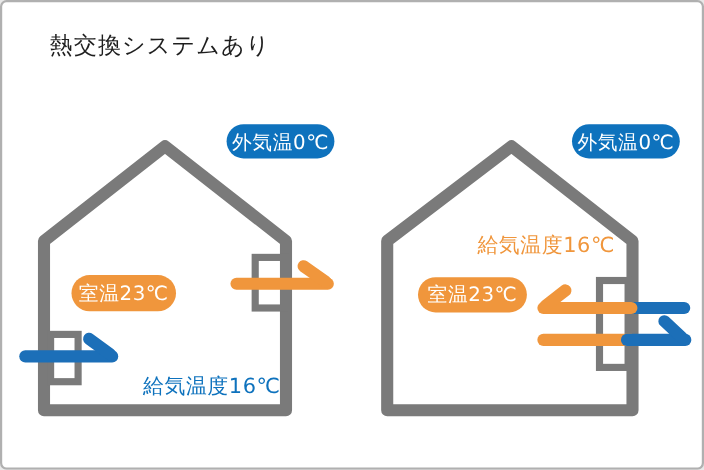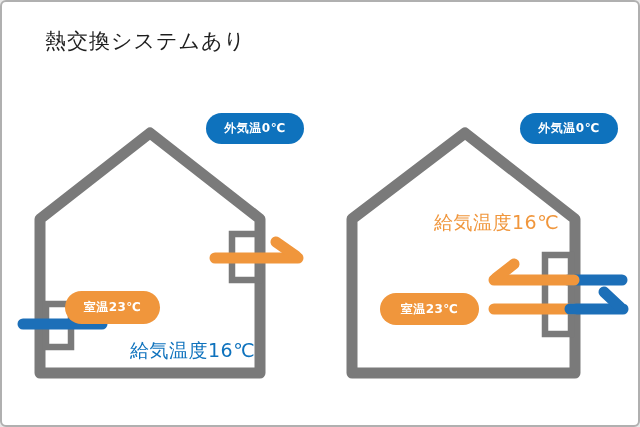--- a/index.html
+++ b/index.html
@@ -20,27 +20,27 @@
     font-weight:500;
     letter-spacing:1px;
     color:var(--title-text,#1e1e1e);
     white-space:nowrap;
   }
   .badge{
     position:absolute;
     display:flex;align-items:center;justify-content:center;
     border-radius:17px;
     color:#fff;
-    font-size:12px;
-    font-weight:bold;
+    font-size:18px;
+    font-weight:normal;
     white-space:nowrap;
     letter-spacing:0.5px;
   }
   .badge.blue{background:var(--badge-blue,#0e72bd);}
-  .badge.orange{background:var(--orange,#f0963c);margin-top:41px;}
+  .badge.orange{background:var(--orange,#f0963c);}
   .supply-label{
     position:absolute;
     font-size:19px;
     font-weight:normal;
     white-space:nowrap;
     letter-spacing:0.5px;
   }
   .supply-label.blue{color:var(--badge-blue,#0e72bd);}
   .supply-label.orange{color:var(--orange,#f0963c);}
   .wall{fill:none;stroke:var(--wall-gray,#7a7a7a);stroke-width:11;stroke-linejoin:round;}

